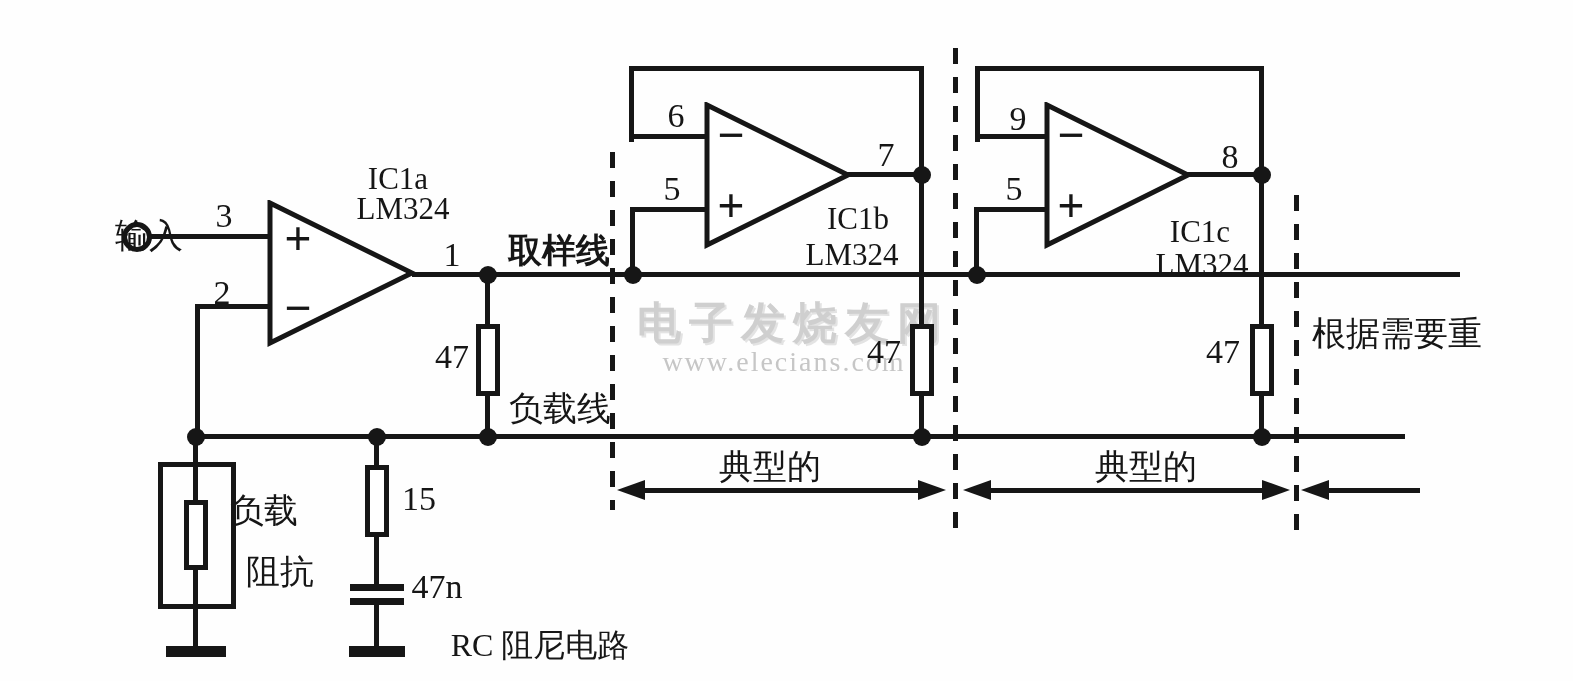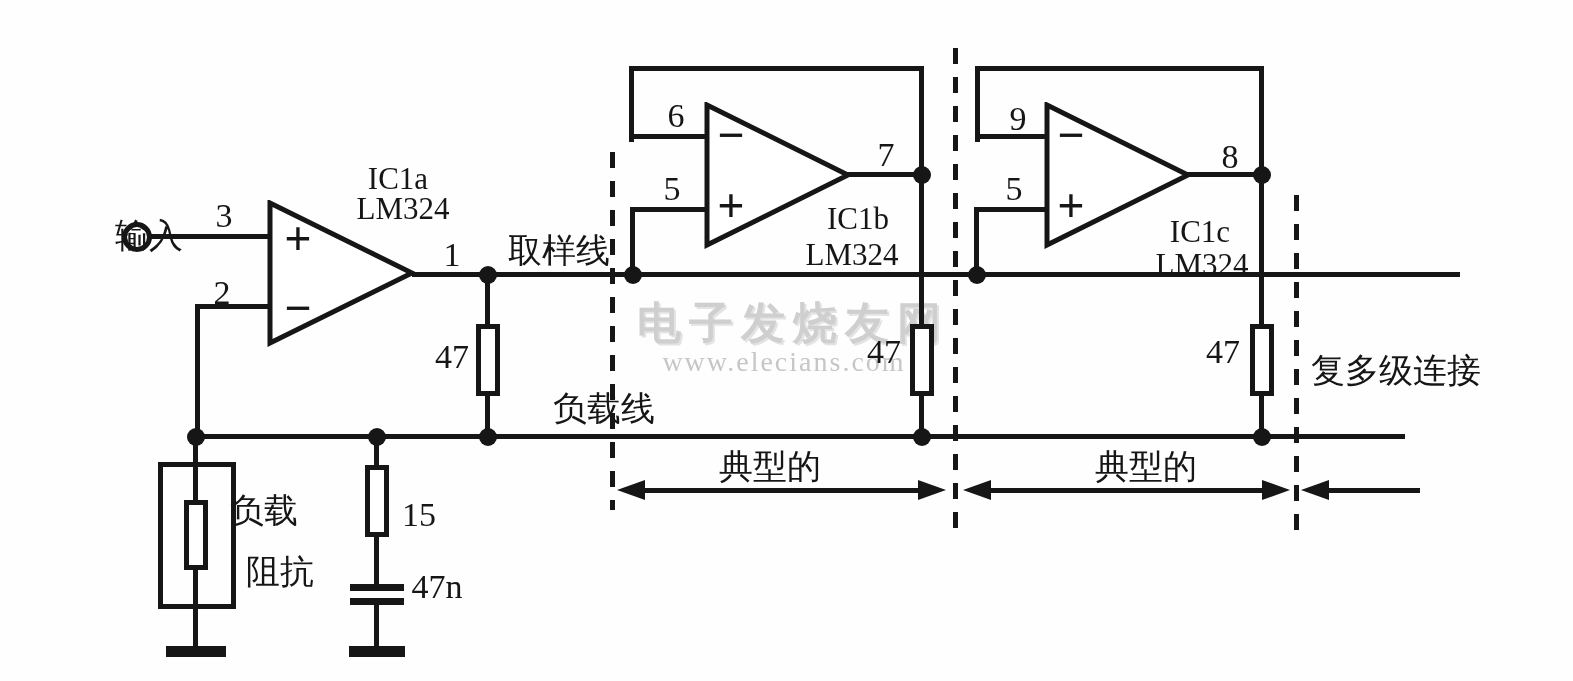--- a/index.html
+++ b/index.html
@@ -112,23 +112,23 @@
   <div class="wh" style="left:1327px;top:488px;width:93px;"></div>
 
   <div class="t" style="left:149px;top:191px;margin-top:45px;">输入</div>
   <div class="t" style="left:224px;top:216px;">3</div>
   <div class="t" style="left:222px;top:293px;">2</div>
   <div class="t small" style="left:398px;top:178px;">IC1a</div>
   <div class="t small" style="left:403px;top:208px;">LM324</div>
   <div class="t sign" style="left:298px;top:239px;">+</div>
   <div class="t sign" style="left:298px;top:308px;">−</div>
   <div class="t" style="left:452px;top:255px;">1</div>
-  <div class="t" style="left:559px;top:251px;">取样线</div>
+  <div class="t" style="left:559px;top:251px;font-weight:bold;">取样线</div>
   <div class="t" style="left:452px;top:357px;">47</div>
-  <div class="t" style="left:560px;top:409px;margin-left:44px;">负载线</div>
+  <div class="t" style="left:560px;top:409px;">负载线</div>
 
   <div class="t" style="left:676px;top:116px;">6</div>
   <div class="t" style="left:672px;top:189px;">5</div>
   <div class="t sign" style="left:731px;top:135px;">−</div>
   <div class="t sign" style="left:731px;top:206px;">+</div>
   <div class="t" style="left:886px;top:155px;">7</div>
   <div class="t small" style="left:858px;top:218px;">IC1b</div>
   <div class="t small" style="left:852px;top:254px;">LM324</div>
   <div class="t" style="left:884px;top:352px;">47</div>
 
@@ -136,20 +136,21 @@
   <div class="t" style="left:1014px;top:189px;">5</div>
   <div class="t sign" style="left:1071px;top:135px;">−</div>
   <div class="t sign" style="left:1071px;top:206px;">+</div>
   <div class="t" style="left:1230px;top:157px;">8</div>
   <div class="t small" style="left:1200px;top:231px;">IC1c</div>
   <div class="t small" style="left:1202px;top:264px;">LM324</div>
   <div class="t" style="left:1223px;top:352px;">47</div>
 
   <div class="t" style="left:264px;top:511px;">负载</div>
   <div class="t" style="left:280px;top:572px;">阻抗</div>
-  <div class="t" style="left:419px;top:499px;margin-top:16px;">15</div>
+  <div class="t" style="left:419px;top:499px;">15</div>
   <div class="t" style="left:437px;top:587px;">47n</div>
+  <div class="t rc" style="left:540px;top:645px;">RC 阻尼电路</div>
 
   <div class="t" style="left:770px;top:467px;">典型的</div>
   <div class="t" style="left:1146px;top:467px;">典型的</div>
-  <div class="t" style="left:1396px;top:371px;">复多级连接</div>
+  <div class="t" style="left:1397px;top:334px;">根据需要重</div>
 
 </div>
 
 </body></html>

